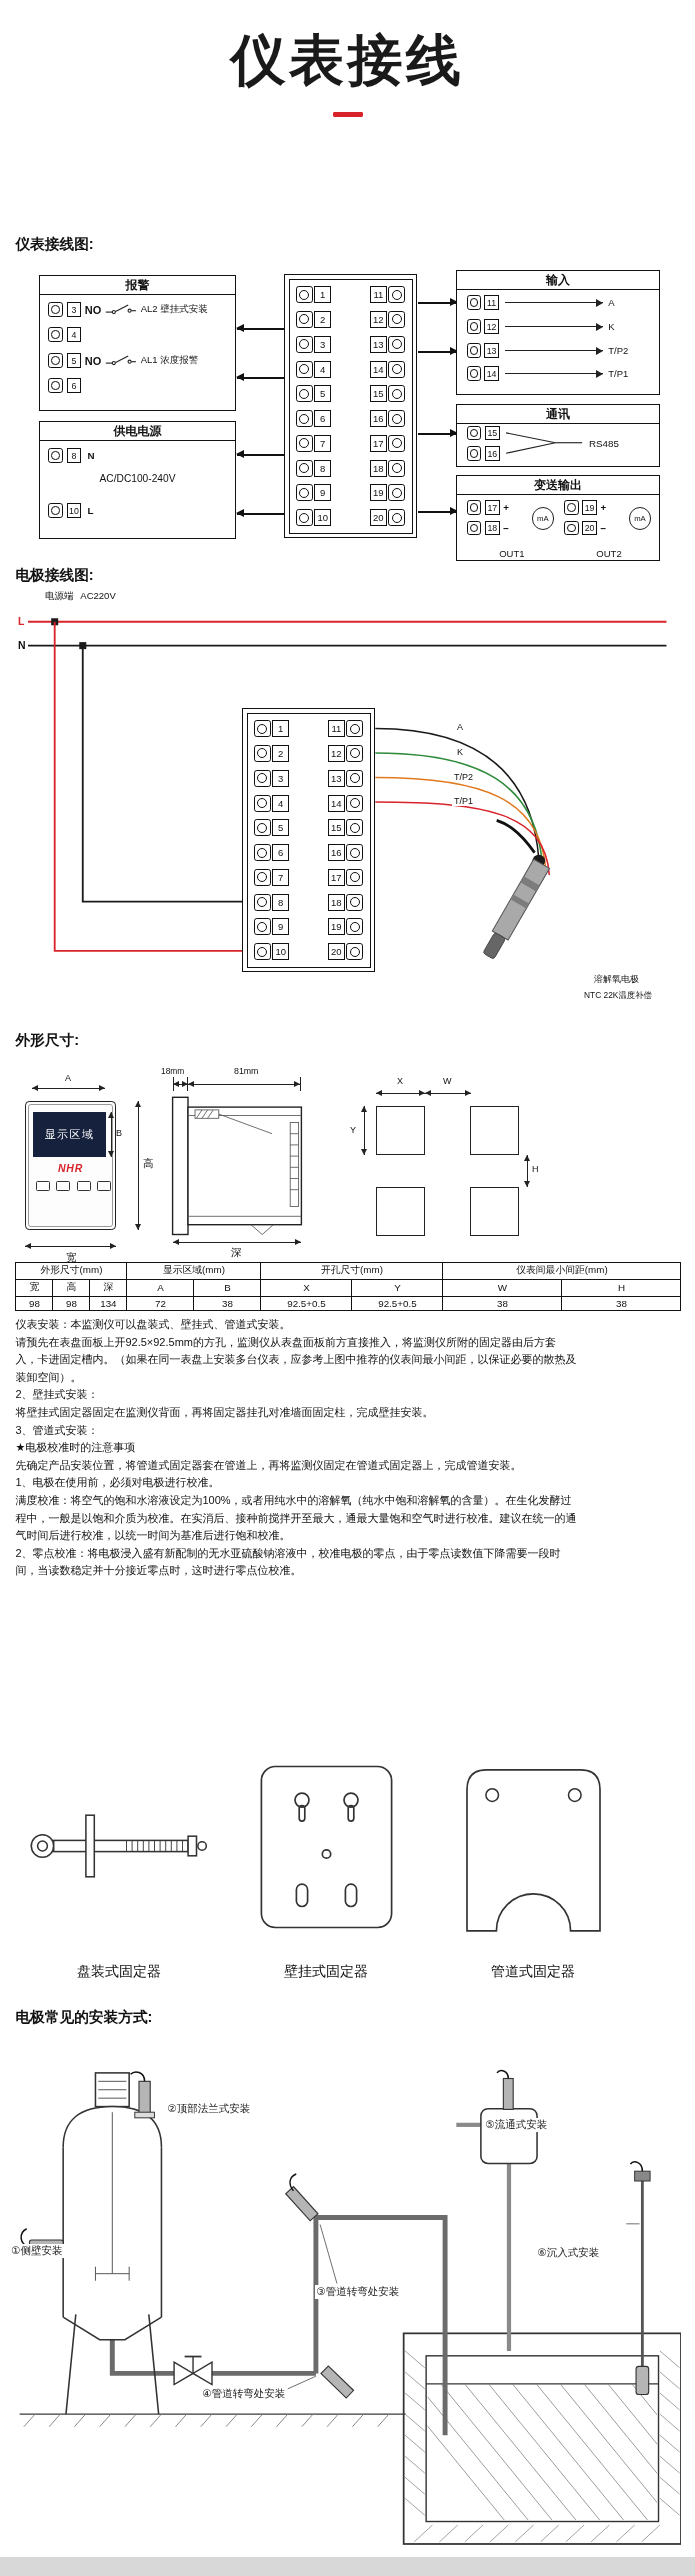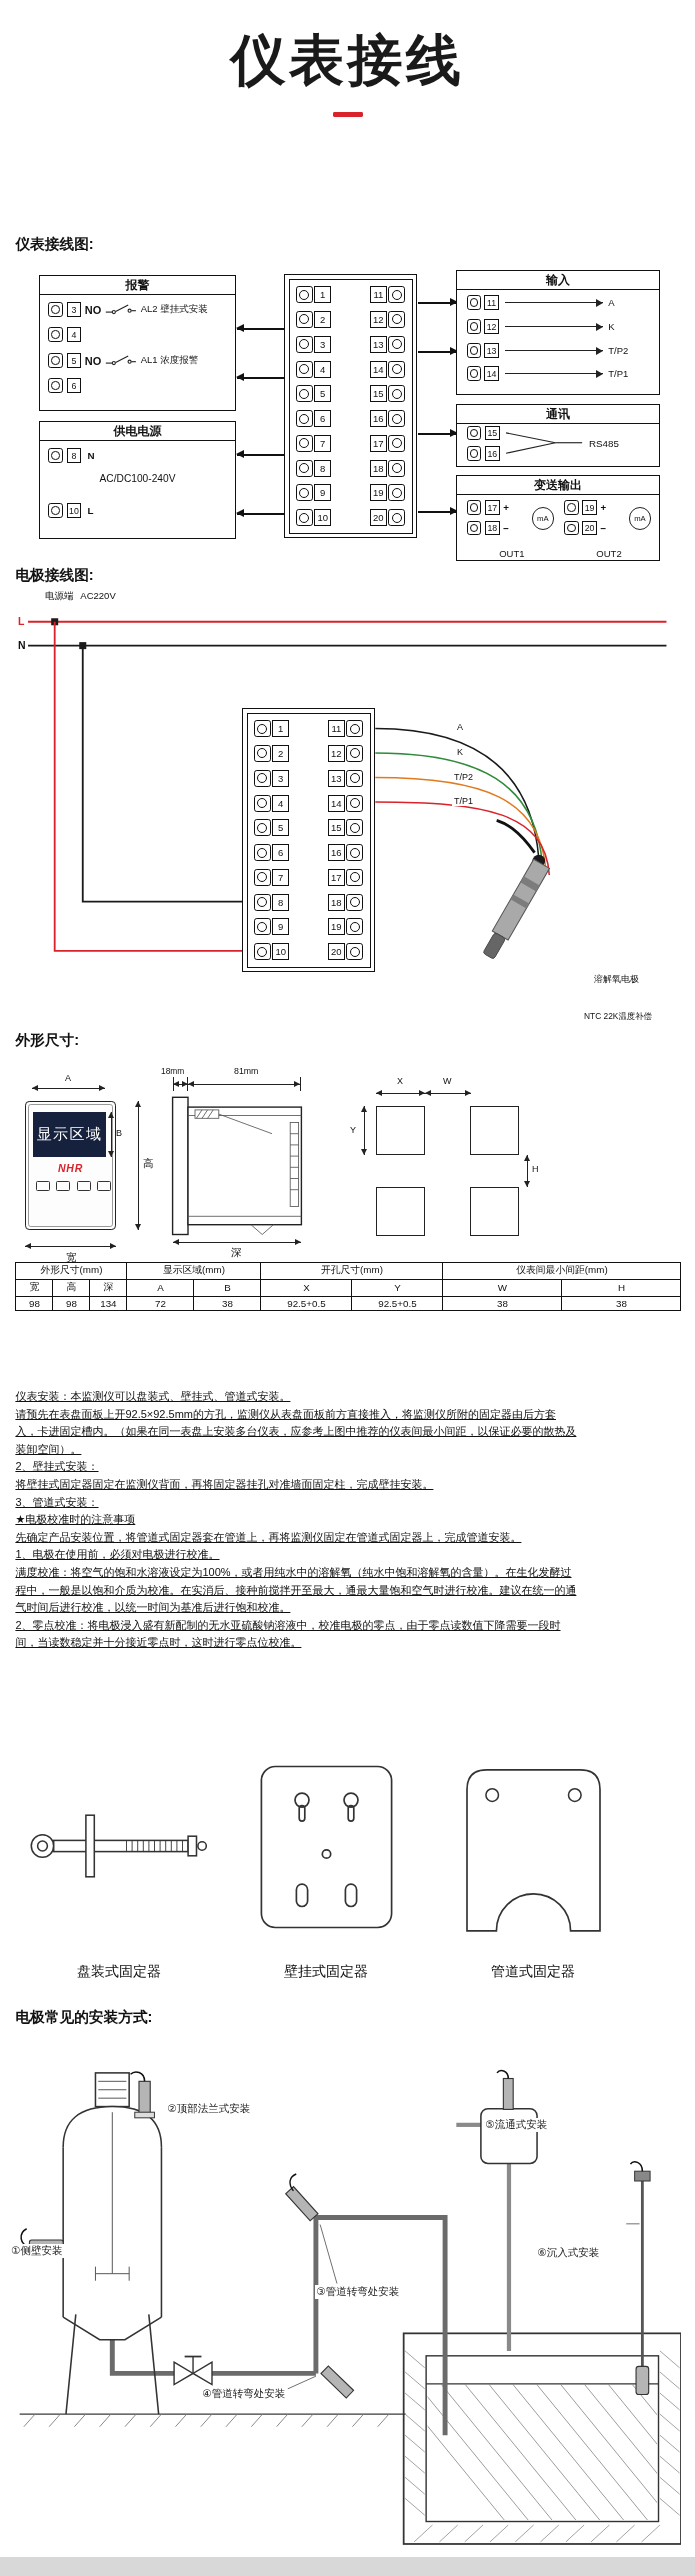--- a/index.html
+++ b/index.html
@@ -54,21 +54,21 @@
   .dimv .a2{bottom:0;left:0;border-top:6.3px solid #222;border-bottom:0;}
   .dimlab{position:absolute;font-size:9px;color:#111;}
   .tick{position:absolute;width:0.7px;background:#222;}
   
   .lnlab{position:absolute;font-size:10.5px;font-weight:bold;}
   .wirelab{position:absolute;font-size:9px;background:#fff;padding:0 2.1px;}
   .probelab{position:absolute;font-size:9px;}
   
   .frontunit{position:absolute;border:1.8px solid #222;border-radius:4.2px;background:#fdfdfd;box-sizing:border-box;}
   .frontinner{position:absolute;inset:2.1px;border:0.7px solid #999;border-radius:2.8px;}
-  .display{position:absolute;left:7px;top:9.8px;width:73px;height:45px;background:#16223d;color:#fff;display:flex;align-items:center;justify-content:center;font-size:15px;letter-spacing:1.4px;}
+  .display{position:absolute;left:7px;top:9.8px;width:73px;height:45px;background:#16223d;color:#fff;display:flex;align-items:center;justify-content:center;font-size:11px;letter-spacing:1.4px;}
   .brand{position:absolute;left:0;right:0;top:60px;text-align:center;font-size:10.5px;font-weight:bold;font-style:italic;color:#d9232a;letter-spacing:0.7px;}
   .fbtn{position:absolute;top:79px;width:14px;height:9.8px;border:1.1px solid #333;border-radius:1.4px;box-sizing:border-box;}
   .cutsq{position:absolute;width:49px;height:49px;border:1.1px solid #222;box-sizing:border-box;}
   
   .dimtable{position:absolute;border-collapse:collapse;font-size:9.8px;background:#fff;table-layout:fixed;}
   .dimtable th,.dimtable td{border:1.1px solid #111;padding:1.4px 2.8px;text-align:center;font-weight:normal;}
   
   .install .ipar{margin:0;font-size:11px;line-height:17.6px;color:#111;}
   .fixlabel{position:absolute;width:154px;text-align:center;font-size:14px;color:#111;}
   .mlabel{position:absolute;font-size:10.5px;color:#1a1a1a;background:#fff;padding:0 1.4px;white-space:nowrap;z-index:5;}
@@ -471,21 +471,21 @@
         </div>
     </div>
   </div>
 
   <span class="wirelab" style="left:455px;top:722px;">A</span>
   <span class="wirelab" style="left:455px;top:747px;">K</span>
   <span class="wirelab" style="left:452px;top:772px;">T/P2</span>
   <span class="wirelab" style="left:452px;top:796px;">T/P1</span>
 
   <span class="probelab" style="left:594px;top:973px;">溶解氧电极</span>
-  <span class="probelab" style="left:584px;top:1011px;font-size:8.4px;">NTC 22K温度补偿</span>
+  <span class="probelab" style="left:584px;top:990px;font-size:8.4px;">NTC 22K温度补偿</span>
 
   <div class="sec-label" style="left:15.4px;top:1031px;">外形尺寸:</div>
 
   <span class="dimlab" style="left:65px;top:1073px;">A</span>
   <div class="dimh" style="left:32px;top:1085px;width:73px;">
       <div class="ln"></div>
       <div class="a1"></div>
       <div class="a2"></div>
     </div>
   <div class="frontunit" style="left:25px;top:1101px;width:91px;height:129px;">
@@ -627,21 +627,21 @@
       <td>72</td>
       <td>38</td>
       <td>92.5+0.5</td>
       <td>92.5+0.5</td>
       <td>38</td>
       <td>38</td>
     </tr>
   </tbody>
     </table>
 
-  <div class="abs install" style="left:15.4px;top:1388px;width:562px;text-decoration:underline;">
+  <div class="abs install" style="left:15.4px;top:1316px;width:562px;">
 
   <p class="ipar">仪表安装：本监测仪可以盘装式、壁挂式、管道式安装。</p>
       <p class="ipar">请预先在表盘面板上开92.5×92.5mm的方孔，监测仪从表盘面板前方直接推入，将监测仪所附的固定器由后方套入，卡进固定槽内。（如果在同一表盘上安装多台仪表，应参考上图中推荐的仪表间最小间距，以保证必要的散热及装卸空间）。</p>
       <p class="ipar">2、壁挂式安装：</p>
       <p class="ipar">将壁挂式固定器固定在监测仪背面，再将固定器挂孔对准墙面固定柱，完成壁挂安装。</p>
       <p class="ipar">3、管道式安装：</p>
       <p class="ipar">★电极校准时的注意事项</p>
       <p class="ipar">先确定产品安装位置，将管道式固定器套在管道上，再将监测仪固定在管道式固定器上，完成管道安装。</p>
       <p class="ipar">1、电极在使用前，必须对电极进行校准。</p>
       <p class="ipar">满度校准：将空气的饱和水溶液设定为100%，或者用纯水中的溶解氧（纯水中饱和溶解氧的含量）。在生化发酵过程中，一般是以饱和介质为校准。在实消后、接种前搅拌开至最大，通最大量饱和空气时进行校准。建议在统一的通气时间后进行校准，以统一时间为基准后进行饱和校准。</p>

